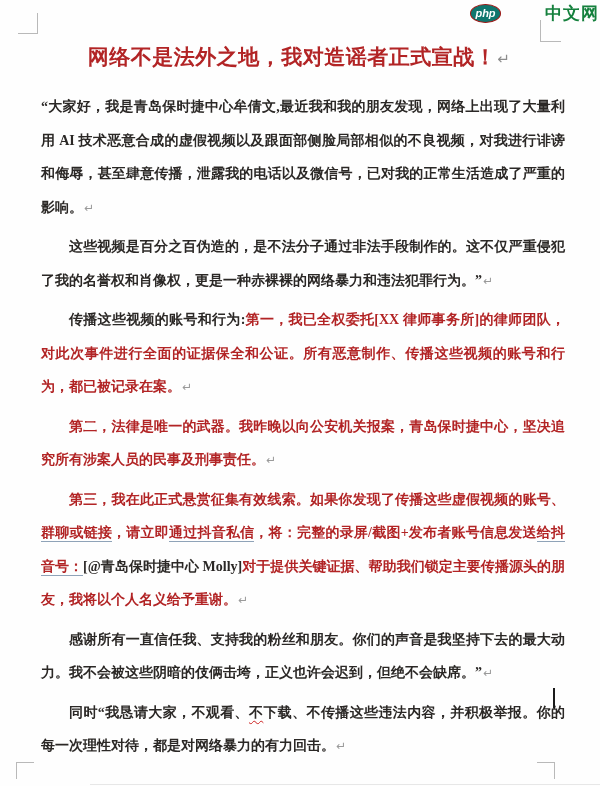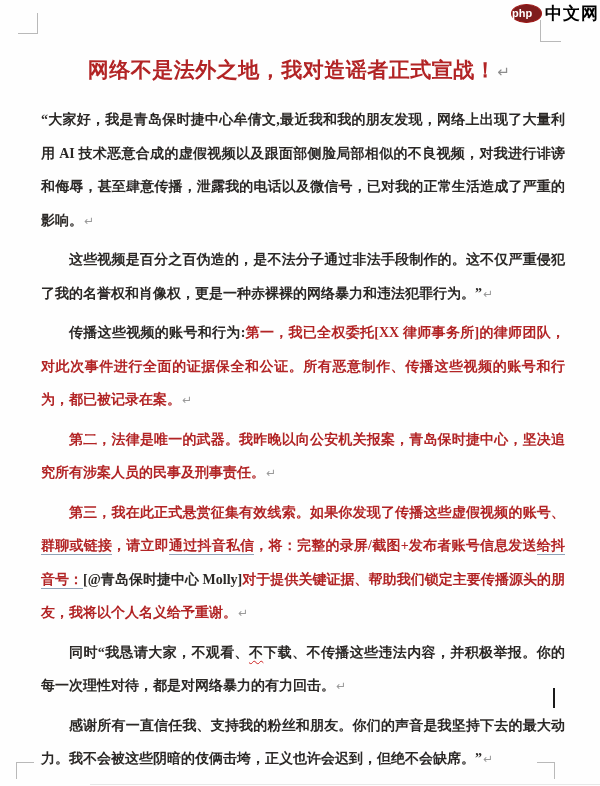--- a/index.html
+++ b/index.html
@@ -13,26 +13,26 @@
   
   .cropmark{position:absolute;}
   .cm-tl{left:18px;top:13px;width:19px;height:20px;border-right:1px solid #b9b9b9;border-bottom:1px solid #b9b9b9;}
   .cm-tr{left:540px;top:20px;width:20px;height:21px;border-left:1px solid #b9b9b9;border-bottom:1px solid #b9b9b9;}
   .cm-bl{left:16px;top:762px;width:17px;height:16px;border-left:1px solid #b9b9b9;border-top:1px solid #b9b9b9;}
   .cm-br{left:537px;top:762px;width:17px;height:16px;border-right:1px solid #b9b9b9;border-top:1px solid #b9b9b9;}
   .bottom-edge{position:absolute;left:90px;right:0;top:784px;height:1px;background:#e7e7e7;}
 
   
   .watermark{position:absolute;top:2px;right:1px;display:flex;align-items:center;gap:3px;font-family:"Liberation Sans","DejaVu Sans",sans-serif;}
-  .php-badge{display:inline-block;background:#7f1d1d;color:#ffffff;border:1px solid #9f1513;border-radius:50%;width:29px;height:17px;line-height:16px;text-align:left;font-weight:bold;font-size:11px;}
-  .wm-name{font-weight:bold;font-size:17px;color:#000000;letter-spacing:1px;}
+  .php-badge{display:inline-block;background:#0f766e;color:#ffffff;border:1px solid #9f1513;border-radius:50%;width:29px;height:17px;line-height:16px;text-align:center;font-style:italic;font-weight:bold;font-size:11px;}
+  .wm-name{font-weight:bold;font-size:17px;color:#15803d;letter-spacing:1px;margin-left:41px;}
 
   
   .doc{position:absolute;left:33px;top:42px;width:532px;}
-  .title{text-align:center;color:#b22425;font-size:21px;font-weight:bold;line-height:30px;margin:13px 0 16px 0;letter-spacing:0.5px;}
+  .title{text-align:center;color:#b22425;font-size:21px;font-weight:bold;line-height:30px;margin:0 0 16px 0;letter-spacing:0.5px;}
   .para{font-size:14px;font-weight:bold;line-height:33.5px;color:#2b2826;text-align:justify;margin:0 0 5px 8px;}
   .para.indent{text-indent:2em;}
   .run{white-space:pre-wrap;}
   .run.red{color:#b22425;}
   .run.ul{border-bottom:1.5px solid #8fa3b8;padding-bottom:1px;}
   .run.wavy{text-decoration:underline;text-decoration-style:wavy;text-decoration-color:#cc2222;text-decoration-thickness:1px;text-underline-offset:3px;}
   .pmark{color:#9a9a9a;font-size:12px;font-weight:normal;margin-left:1px;font-family:"DejaVu Sans",sans-serif;}
   .title .pmark{font-size:15px;color:#8c8c8c;}
   .cursor{position:absolute;left:553px;top:688px;width:2px;height:20px;background:#1a1a1a;}
 </style>
@@ -53,20 +53,20 @@
   </div>
 
   <div class="doc">
     <h1 class="title"><span>网络不是法外之地，我对造谣者正式宣战！</span><span class="pmark">↵</span></h1>
     <div id="doc-body">
         <p class="para"><span class="run">“大家好，我是青岛保时捷中心牟倩文,最近我和我的朋友发现，网络上出现了大量利用 AI 技术恶意合成的虚假视频以及跟面部侧脸局部相似的不良视频，对我进行诽谤和侮辱，甚至肆意传播，泄露我的电话以及微信号，已对我的正常生活造成了严重的影响。</span><span class="pmark">↵</span></p>
         <p class="para indent"><span class="run">这些视频是百分之百伪造的，是不法分子通过非法手段制作的。这不仅严重侵犯了我的名誉权和肖像权，更是一种赤裸裸的网络暴力和违法犯罪行为。”</span><span class="pmark">↵</span></p>
         <p class="para indent"><span class="run">传播这些视频的账号和行为:</span><span class="run red">第一，我已全权委托[XX 律师事务所]的律师团队，对此次事件进行全面的证据保全和公证。所有恶意制作、传播这些视频的账号和行为，都已被记录在案。</span><span class="pmark">↵</span></p>
         <p class="para indent"><span class="run red">第二，法律是唯一的武器。我昨晚以向公安机关报案，青岛保时捷中心，坚决追究所有涉案人员的民事及刑事责任。</span><span class="pmark">↵</span></p>
         <p class="para indent"><span class="run red">第三，我在此正式悬赏征集有效线索。如果你发现了传播这些虚假视频的账号、</span><span class="run red ul">群聊或链接</span><span class="run red">，请立即</span><span class="run red ul">通过抖音私信</span><span class="run red">，将：完整的录屏/截图+发布者账号信息发送</span><span class="run red ul">给抖音号：</span><span class="run">[@青岛保时捷中心 Molly]</span><span class="run red">对于提供关键证据、帮助我们锁定主要传播源头的朋友，我将以个人名义给予重谢。</span><span class="pmark">↵</span></p>
+        <p class="para indent"><span class="run">感谢所有一直信任我、支持我的粉丝和朋友。你们的声音是我坚持下去的最大动力。我不会被这些阴暗的伎俩击垮，正义也许会迟到，但绝不会缺席。”</span><span class="pmark">↵</span></p>
         <p class="para indent"><span class="run">同时“我恳请大家，不观看、</span><span class="run wavy">不</span><span class="run">下载、不传播这些违法内容，并积极举报。你的每一次理性对待，都是对网络暴力的有力回击。</span><span class="pmark">↵</span></p>
-        <p class="para indent"><span class="run">感谢所有一直信任我、支持我的粉丝和朋友。你们的声音是我坚持下去的最大动力。我不会被这些阴暗的伎俩击垮，正义也许会迟到，但绝不会缺席。”</span><span class="pmark">↵</span></p>
       </div>
   </div>
 
   <div class="cursor"></div>
 
 </div>
 
 </body></html>

